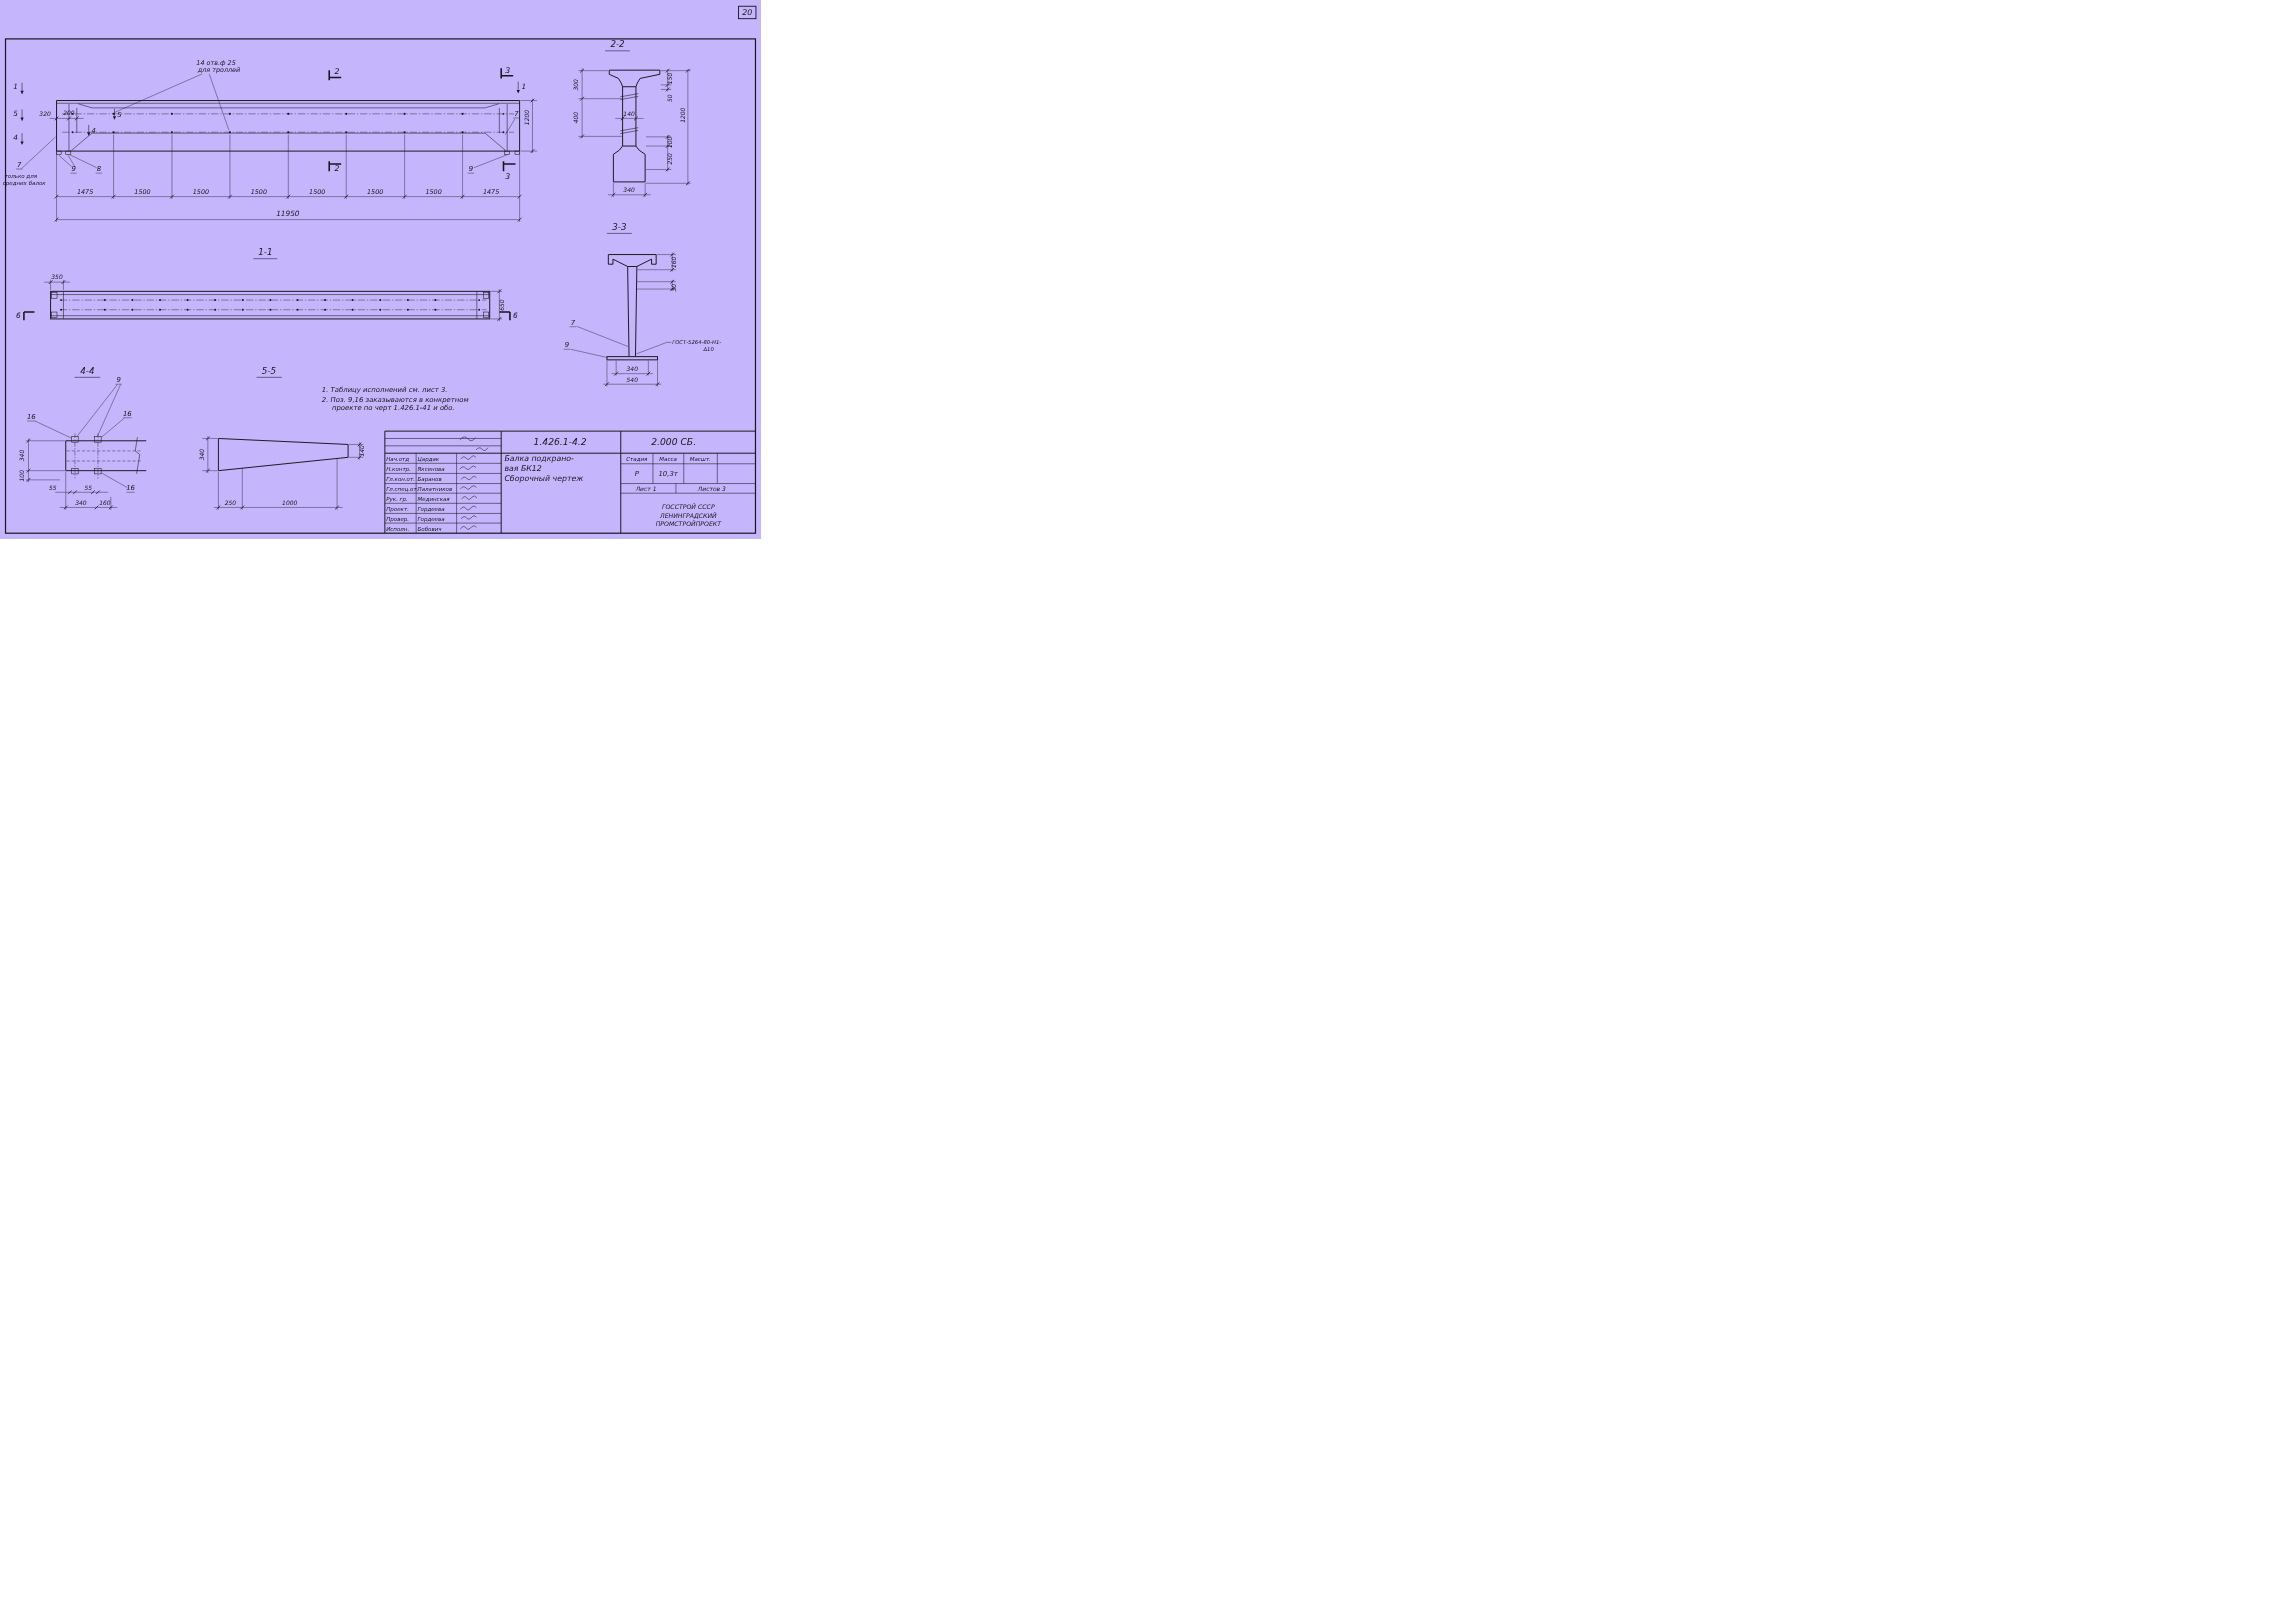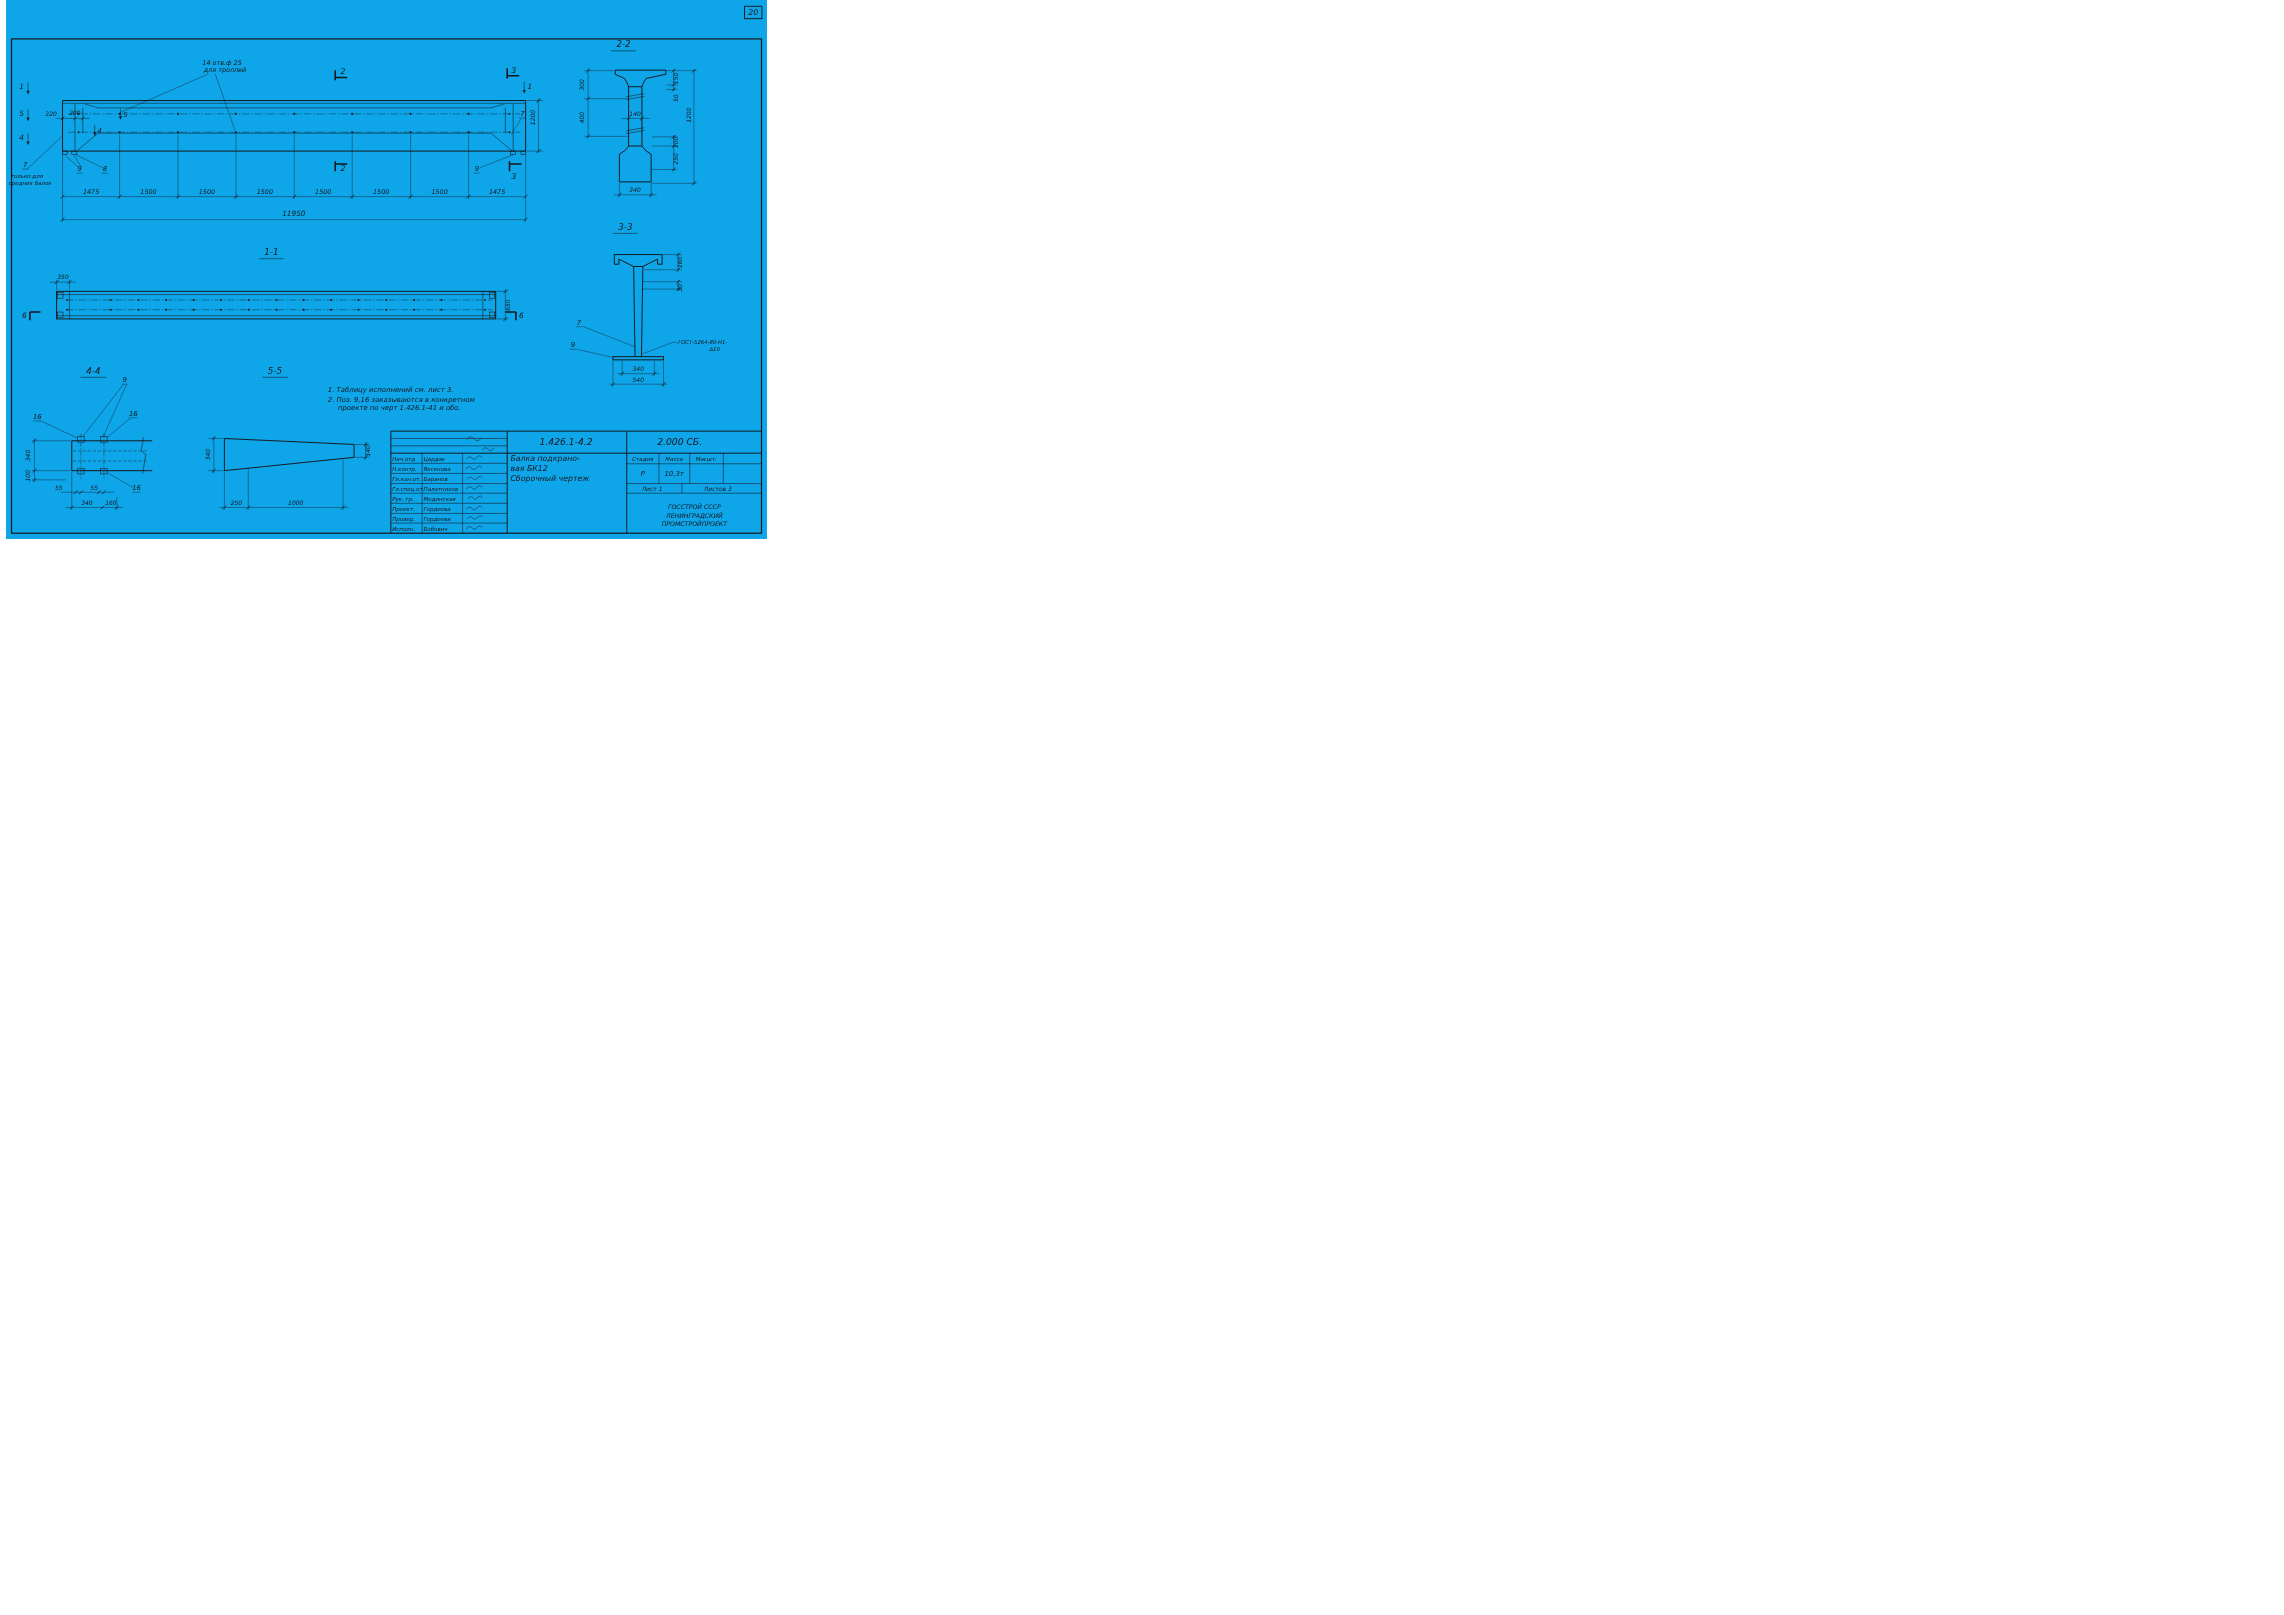--- a/index.html
+++ b/index.html
@@ -1,16 +1,16 @@
 <!DOCTYPE html>
 <html style="font-size:7.4px"><head>
 <meta charset="utf-8">
 <style>
   html,body{margin:0;padding:0;background:#ffffff;}
-  .sheet{position:relative;width:761px;height:539px;background:#0ea5e9;font-family:"DejaVu Sans",sans-serif;overflow:hidden;margin-left:6px;}
+  .sheet{position:relative;width:761px;height:539px;background:#c4b5fd;font-family:"DejaVu Sans",sans-serif;overflow:hidden;}
   svg{position:absolute;left:0;top:0;}
   svg text{fill:#17171a;font-family:"DejaVu Sans",sans-serif;font-style:italic;}
   .ln {stroke:#17171a;stroke-width:1.2;fill:none;}
   .ln2{stroke:#17171a;stroke-width:2.1;fill:none;}
   .thk{stroke:#17171a;stroke-width:3.4;fill:none;}
   .dm {stroke:#17171a;stroke-width:0.9;fill:none;}
   .tk {stroke:#17171a;stroke-width:1.7;}
   .cl {stroke:#17171a;stroke-width:0.9;fill:none;stroke-dasharray:16 4 3 4;}
   .hd {stroke:#17171a;stroke-width:0.9;fill:none;stroke-dasharray:7 4;}
   .bc {stroke:#17171a;stroke-width:0.9;fill:none;stroke-dasharray:10 3 3 3;}

